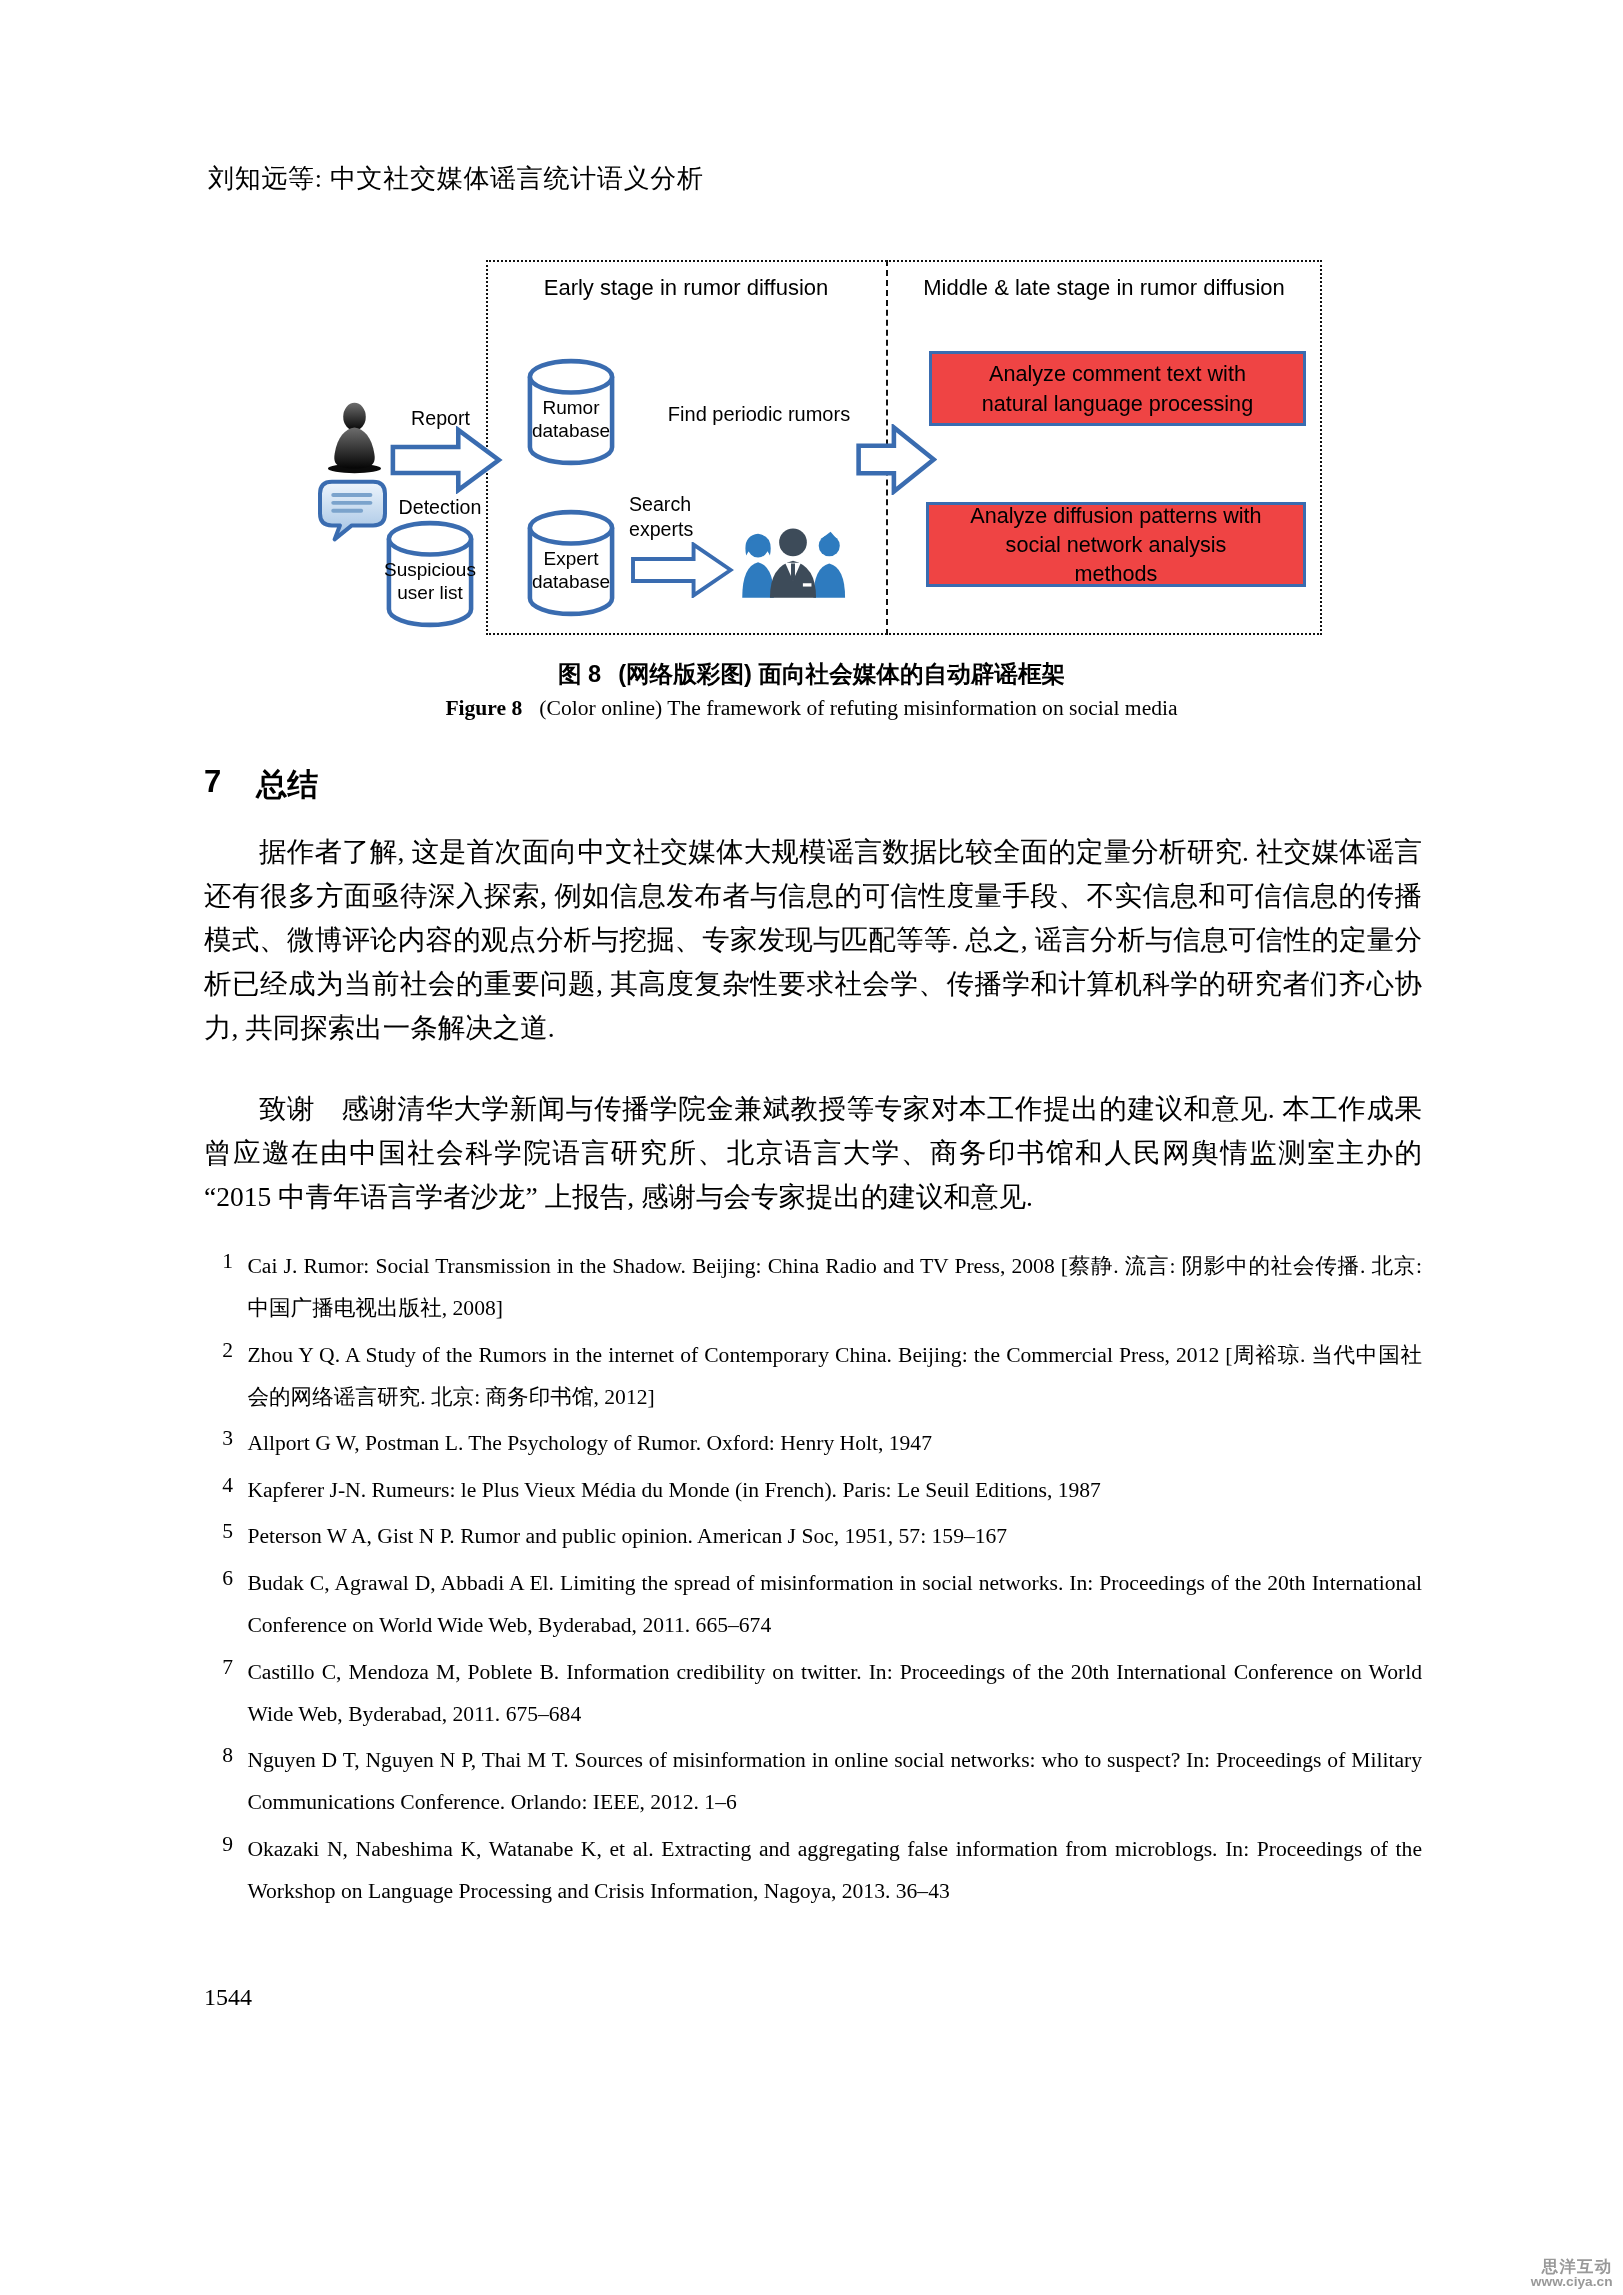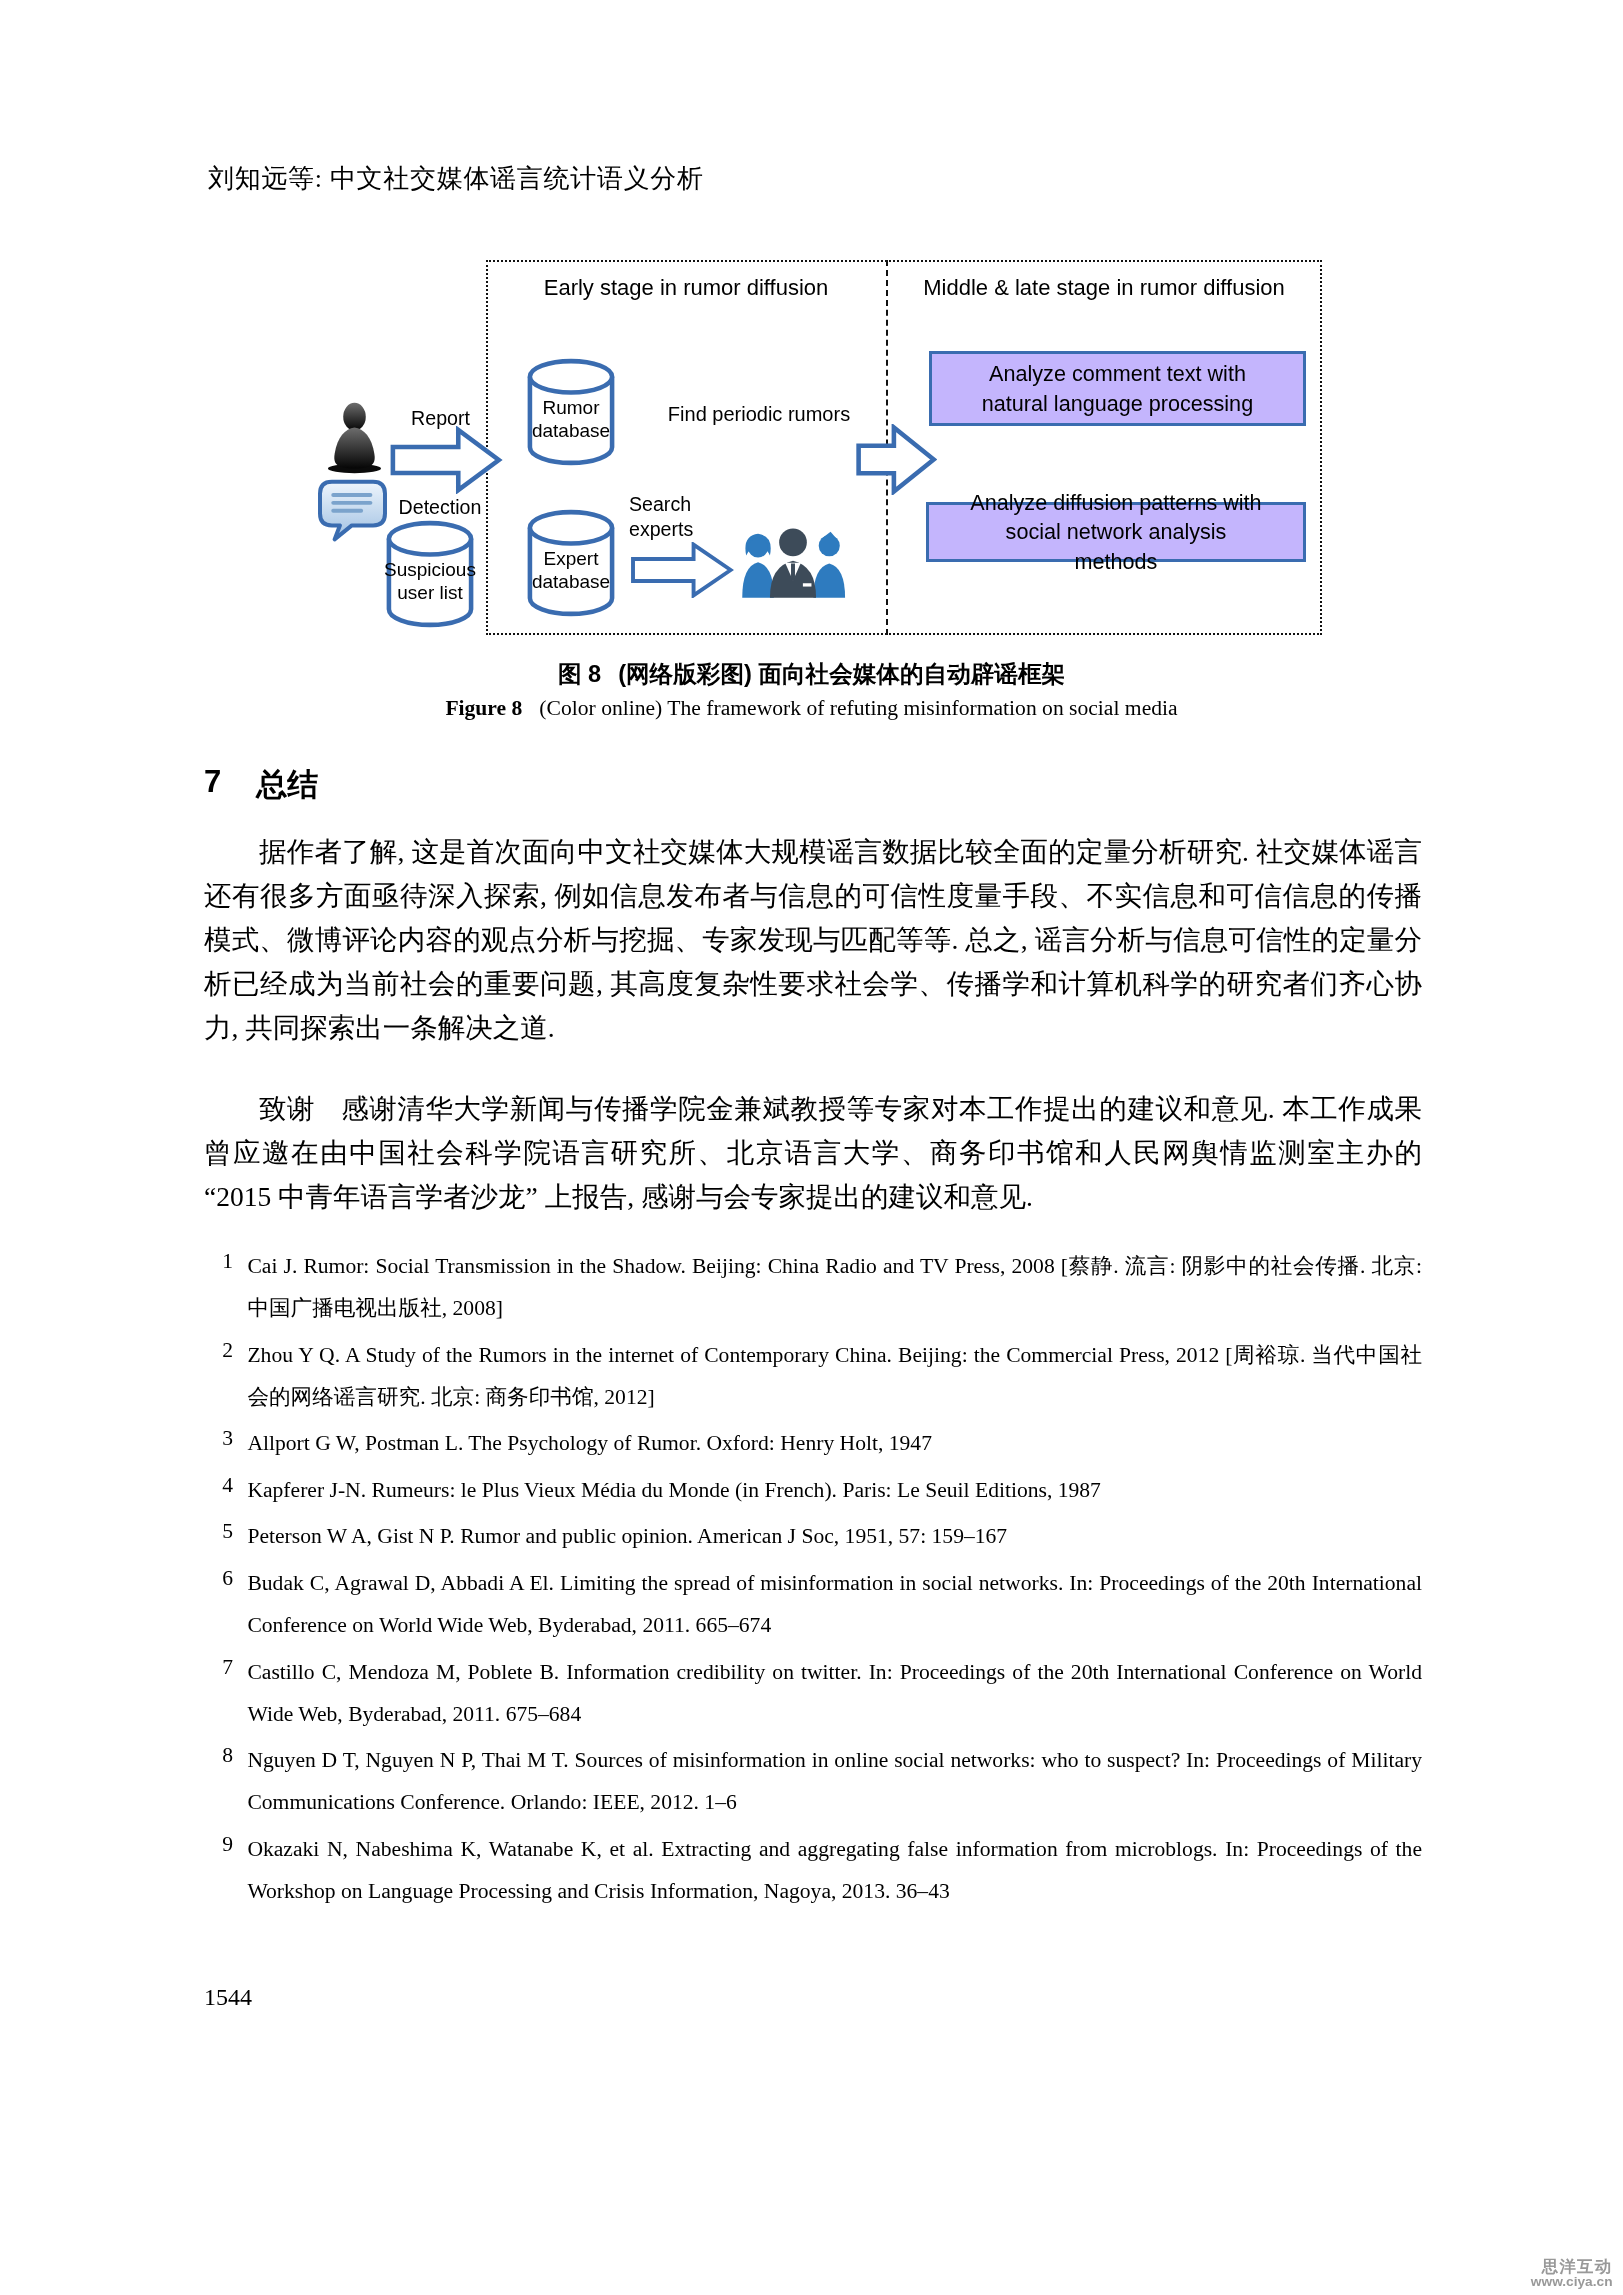--- a/index.html
+++ b/index.html
@@ -30,21 +30,21 @@
   .stage-label.right{left:578px;width:436px;}
   .diag-label{position:absolute;font-size:19.6px;color:#000;}
   .cyl{position:absolute;width:90px;height:110px;}
   .cyl svg{position:absolute;left:0;top:0;width:100%;height:100%;}
   .cyl .cyl-text{
     position:absolute;left:-5.2px;right:-5.2px;top:57%;transform:translateY(-50%);
     text-align:center;font-size:19px;line-height:1.25;color:#000;
   }
   .arrow-svg{position:absolute;}
   .analyze-box{
-    position:absolute;border:3.3px solid var(--blue);background:#c4b5fd;
+    position:absolute;border:3.3px solid var(--blue);background:#ef4444;
     display:flex;align-items:center;justify-content:center;text-align:center;
     font-size:21.6px;line-height:1.35;color:#000;padding:0 36px;
   }
   .z-top{z-index:5;}
   
   .caption-cn{
     position:absolute;left:0;top:658px;width:1623px;text-align:center;
     font-family:var(--sans);font-weight:700;font-size:23.6px;color:#000;
   }
   .caption-cn .cap-label{margin-right:17px;}
@@ -205,21 +205,21 @@
       <rect x="88" y="58" width="6" height="26" fill="var(--ppl-dark)"></rect>
       <rect x="106" y="88" width="13" height="5" fill="#fff"></rect>
     </g>
   </svg>
 
   <svg class="arrow-svg z-top" style="left:548px;top:169px;width:81px;height:71px;" viewBox="0 0 124 108">
     <polygon points="4,33 58,33 58,5 119,54 58,103 58,75 4,75" fill="#fff" stroke="var(--blue)" stroke-width="7" stroke-linejoin="miter"></polygon>
   </svg>
 
   <div class="analyze-box" style="left:621px;top:96px;width:377px;height:75px;">Analyze comment text with natural language processing</div>
-  <div class="analyze-box" style="left:618px;top:247px;width:380px;height:60px;">Analyze diffusion patterns with social network analysis methods</div>
+  <div class="analyze-box" style="left:618px;top:247px;width:380px;height:85px;">Analyze diffusion patterns with social network analysis methods</div>
 </div>
 
 <div class="caption-cn">
   <span class="cap-label">图 8</span><span>(网络版彩图) 面向社会媒体的自动辟谣框架</span>
 </div>
 <div class="caption-en">
   <span class="cap-label">Figure 8</span><span>(Color online) The framework of refuting misinformation on social media</span>
 </div>
 
 <div class="section-heading">

